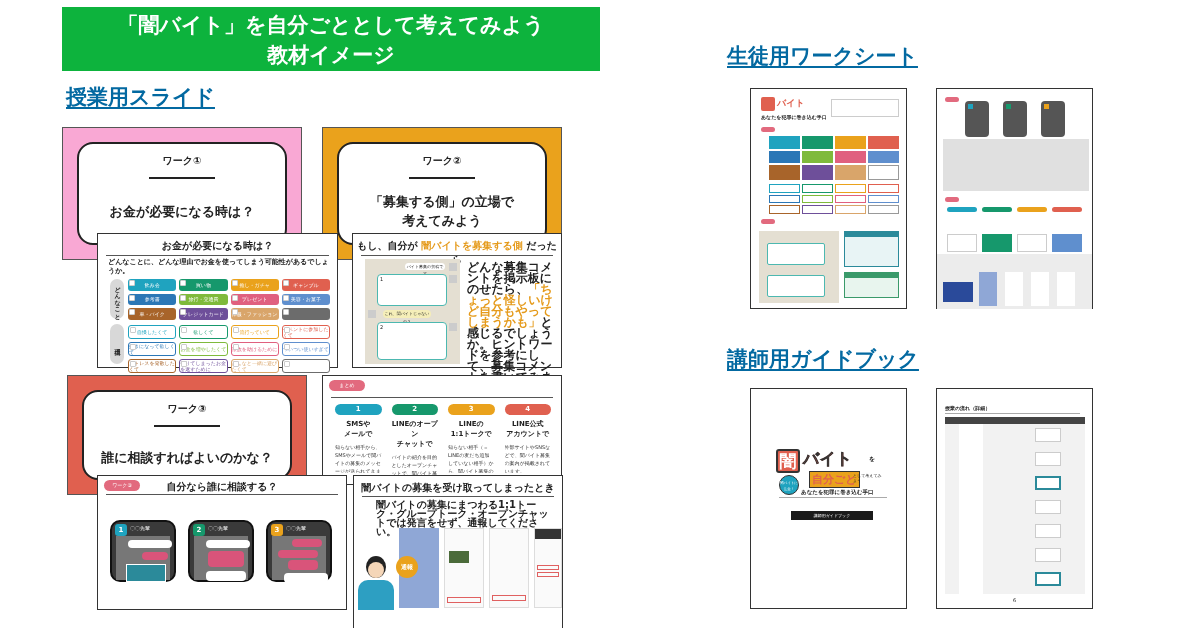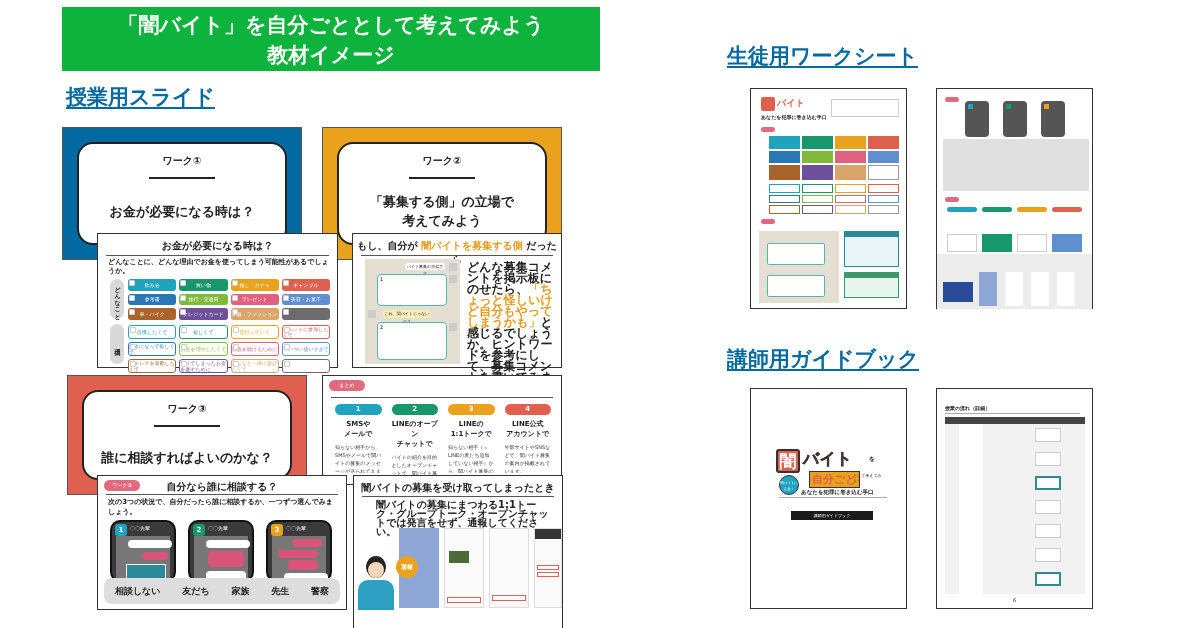--- a/index.html
+++ b/index.html
@@ -39,21 +39,21 @@
 
 <div class="abs banner">
   <div>「闇バイト」を自分ごととして考えてみよう</div>
   <div>教材イメージ</div>
 </div>
 
 <div class="abs sec-title" style="left:66px;top:83px">授業用スライド</div>
 <div class="abs sec-title" style="left:727px;top:42px">生徒用ワークシート</div>
 <div class="abs sec-title" style="left:727px;top:345px">講師用ガイドブック</div>
 
-<div class="abs cover" style="left:62px;top:127px;width:240px;height:133px;background:#0369a1">
+<div class="abs cover" style="left:62px;top:127px;width:240px;height:133px;background:#f9a8d4">
   <div class="inner">
     <div class="work">ワーク①</div>
     <div class="rule"></div>
     <div class="q" style="top:58px">お金が必要になる時は？</div>
   </div>
 </div>
 
 <div class="abs cover" style="left:322px;top:127px;width:240px;height:133px;background:#eaa21c">
   <div class="inner">
     <div class="work">ワーク②</div>
@@ -233,21 +233,20 @@
 アカウントで</div>
   <div class="stepdesc" style="height:30px;overflow:hidden">外部サイトやSNSなどで、闇バイト募集の案内が掲載されています。</div>
       </div>
     </div>
 </div>
 
 <div class="abs slide" style="left:97px;top:475px;width:250px;height:135px">
   <div class="tag">ワーク③</div>
   <div class="head" style="top:4px">自分なら誰に相談する？</div>
   <div class="hr" style="top:18px"></div>
-  <div class="abs" style="left:10px;right:8px;top:21px;font-size:7px;font-weight:bold;line-height:10px">次の3つの状況で、自分だったら誰に相談するか、一つずつ選んでみましょう。</div>
   <div id="phones">
       <div class="phone" style="left: 12px; top: 44px; width: 66px; height: 62px;">
         <div class="badge" style="background:#1fa3bf">1</div>
   <div class="abs" style="left:18px;top:3px;font-size:5px;color:#fff">〇〇先輩</div>
   <div class="scr">
           <div class="bub" style="left:12px;top:4px;width:44px;background:#fff"></div>
           <div class="bub" style="left:26px;top:16px;width:26px;background:#d9547a"></div>
           <div class="abs" style="left:10px;top:28px;width:40px;height:18px;background:#2b8a9a;border:1px solid #fff"></div>
         </div>
       </div>
@@ -263,27 +262,20 @@
       <div class="phone" style="left: 168px; top: 44px; width: 66px; height: 62px;">
         <div class="badge" style="background:#eaa21c">3</div>
   <div class="abs" style="left:18px;top:3px;font-size:5px;color:#fff">〇〇先輩</div>
   <div class="scr">
           <div class="bub" style="left:20px;top:3px;width:30px;background:#d9547a"></div>
           <div class="bub" style="left:6px;top:14px;width:40px;background:#d9547a"></div>
           <div class="abs" style="left:16px;top:24px;width:30px;height:10px;border-radius:4px;background:#d9547a"></div>
           <div class="abs" style="left:12px;top:37px;width:44px;height:10px;border-radius:4px;background:#fff"></div>
         </div>
       </div>
-    </div>
-  <div class="ans" id="choices">
-      <span>相談しない</span>
-      <span>友だち</span>
-      <span>家族</span>
-      <span>先生</span>
-      <span>警察</span>
     </div>
 </div>
 
 <div class="abs slide" style="left:353px;top:475px;width:210px;height:168px">
   <div class="head">闇バイトの募集を受け取ってしまったとき</div>
   <div class="hr" style="top:20px"></div>
   <div class="abs" style="left:22px;right:6px;top:24px;font-size:10px;font-weight:bold;line-height:9px">闇バイトの募集にまつわる1:1トーク・グループトーク・オープンチャットでは発言をせず、通報してください。</div>
   <div class="abs" style="left:45px;top:52px;width:40px;height:80px;background:#8fa7d6"></div>
   <div class="abs" style="left:90px;top:52px;width:40px;height:80px;background:#fafafa;border:1px solid #ddd">
     <div class="abs" style="left:4px;top:22px;width:20px;height:12px;background:#4b6b3a"></div>

